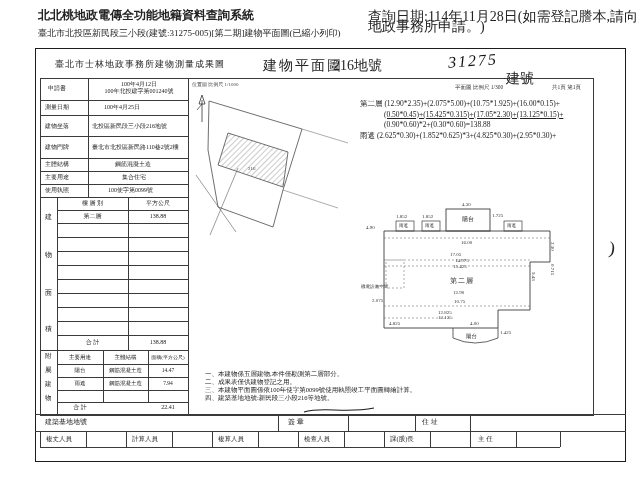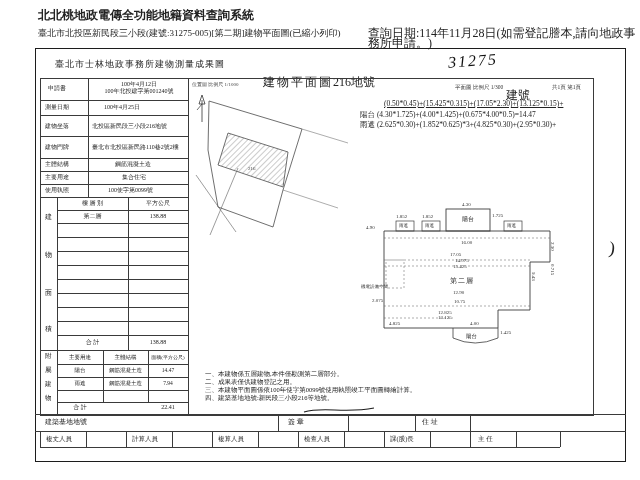--- a/index.html
+++ b/index.html
@@ -10,21 +10,21 @@
   }
   .abs{position:absolute;}
   .hl{position:absolute;background:#3a3a3a;height:1px;}
   .vl{position:absolute;background:#3a3a3a;width:1px;}
   .t5{font-size:5px;line-height:6px;}
   .t55{font-size:5.5px;line-height:6px;}
   .t6{font-size:6px;line-height:7px;}
   .t65{font-size:6.5px;line-height:8px;}
   .t7{font-size:7px;line-height:9px;}
   .t75{font-size:7.5px;line-height:10.5px;}
-  .t8{font-size:12px;line-height:10px;margin-top:16px;}
+  .t8{font-size:14px;line-height:10px;}
   .t9{font-size:9px;line-height:11px;}
   .t12{font-size:12px;line-height:14px;}
   .b{font-weight:bold;}
   .pre{white-space:pre-line;}
   .dim{font-size:5px;line-height:5px;color:#333;position:absolute;white-space:nowrap;}
   .dim4{font-size:4.5px;line-height:5px;color:#333;position:absolute;white-space:nowrap;}
   .rot90{transform:rotate(90deg);transform-origin:left top;}
   .hand{font-style:italic;transform:rotate(-4deg);letter-spacing:2px;font-size:16px;color:#111;}
   .sideChar{position:absolute;left:45px;font-size:7px;color:#222;}
 </style>
@@ -145,22 +145,23 @@
 
     <line x1="8" y1="95" x2="48" y2="152" stroke="#5a5a5a" stroke-width="0.6"></line>
     <line x1="50" y1="88" x2="22" y2="155" stroke="#5a5a5a" stroke-width="0.6"></line>
     <line x1="114" y1="49" x2="160" y2="63" stroke="#5a5a5a" stroke-width="0.5"></line>
     <line x1="95" y1="110" x2="150" y2="128" stroke="#5a5a5a" stroke-width="0.5"></line>
   </svg>
   <div class="abs t5" style="left:60px;top:86px;color:#444;">216</div>
 </div>
 
 <div class="abs t75" style="left:360px;top:99px;width:234px;">
+  <div>第二層 (12.90*2.35)+(2.075*5.00)+(10.75*1.925)+(16.00*0.15)+</div>
   <div style="padding-left:24px;text-decoration:underline;">(0.50*0.45)+(15.425*0.315)+(17.05*2.30)+(13.125*0.15)+</div>
-  <div>陽台 (4.30*1.725)+(4.00*1.425)+(0.675*4.00*0.5)=14.47</div>
+  <div style="padding-left:24px;">(0.90*0.60)*2+(0.30*0.60)=138.88</div>
   <div>雨遮 (2.625*0.30)+(1.852*0.625)*3+(4.825*0.30)+(2.95*0.30)+</div>
 </div>
 
 <div class="abs" style="left:358px;top:198px;width:238px;height:178px;">
   <svg width="238" height="178" viewBox="0 0 238 178">
 
     <polygon points="26,33 192,33 192,64 172,64 172,112 140,112 140,130 26,130" fill="none" stroke="#3c3c3c" stroke-width="0.9"></polygon>
 
     <rect x="38" y="23" width="18" height="10" fill="none" stroke="#3c3c3c" stroke-width="0.7"></rect>
     <rect x="64" y="23" width="18" height="10" fill="none" stroke="#3c3c3c" stroke-width="0.7"></rect>

